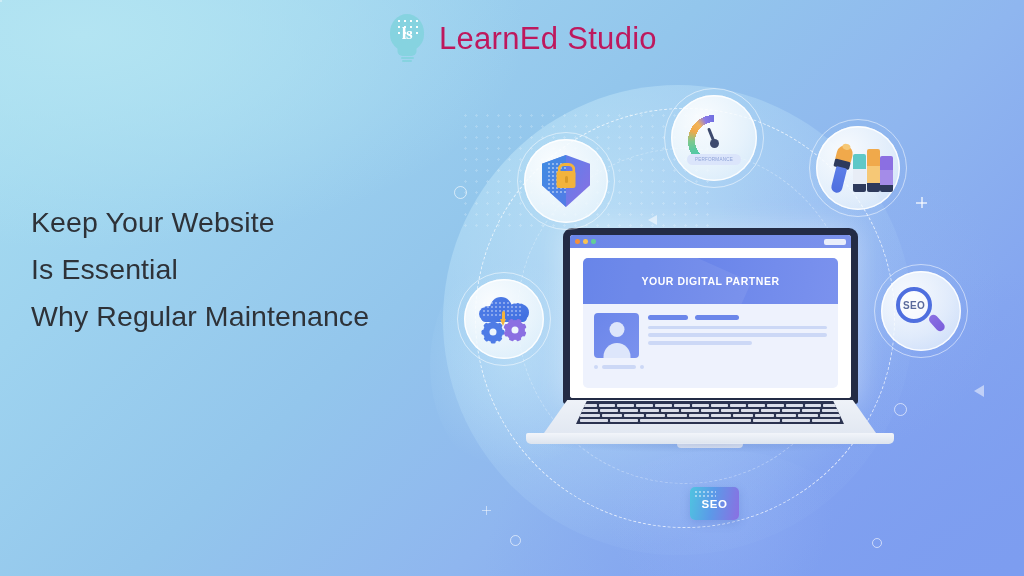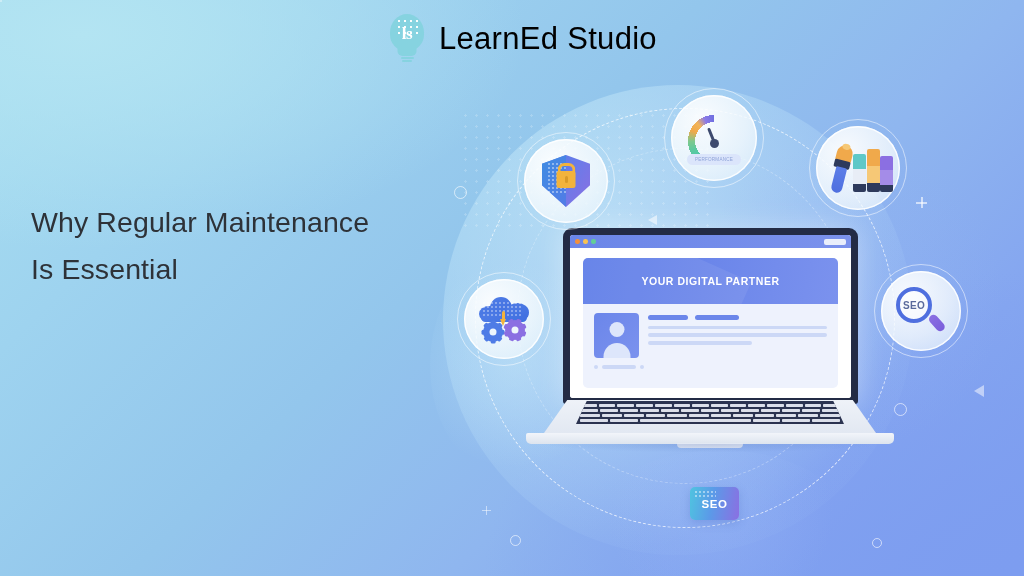--- a/index.html
+++ b/index.html
@@ -86,21 +86,21 @@
   }
   .bulb-base{
     position:absolute; left:11px; top:39px; width:16px; height:11px;
   }
   .bulb-base i{
     display:block; height:2px; background:#86d3e0; margin-bottom:1.6px; border-radius:1px;
   }
   .bulb-base i:nth-child(2){ width:13px; margin-left:1.5px; }
   .bulb-base i:nth-child(3){ width:10px; margin-left:3px; }
   .brand-name {
-    font-size:31px; color:#000000; letter-spacing:.3px;
+    font-size:31px; color:#be185d; letter-spacing:.3px;
     font-weight:400;
   }
 
   
   .headline {
     position:absolute; left:31px; top:199px; width:430px;
     font-size:28.5px; line-height:47px; color:#2e3238;
     font-weight:400; letter-spacing:.1px;
   }
   .headline div{ white-space:nowrap; }
@@ -432,22 +432,23 @@
     <div class="bulb-base">
         <i></i>
         <i></i>
         <i></i>
       </div>
   </div>
   <div class="brand-name">LearnEd Studio</div>
 </div>
 
 <div class="headline">
+  <div>Keep Your Website</div>
+  <div>Is Essential</div>
   <div>Why Regular Maintenance</div>
-  <div>Is Essential</div>
 </div>
 
 <div class="laptop">
   <div class="lid">
     <div class="screen">
       <div class="browser-bar">
         <div class="dot r"></div>
         <div class="dot y"></div>
         <div class="dot g"></div>
         <div class="urlpill"></div>

